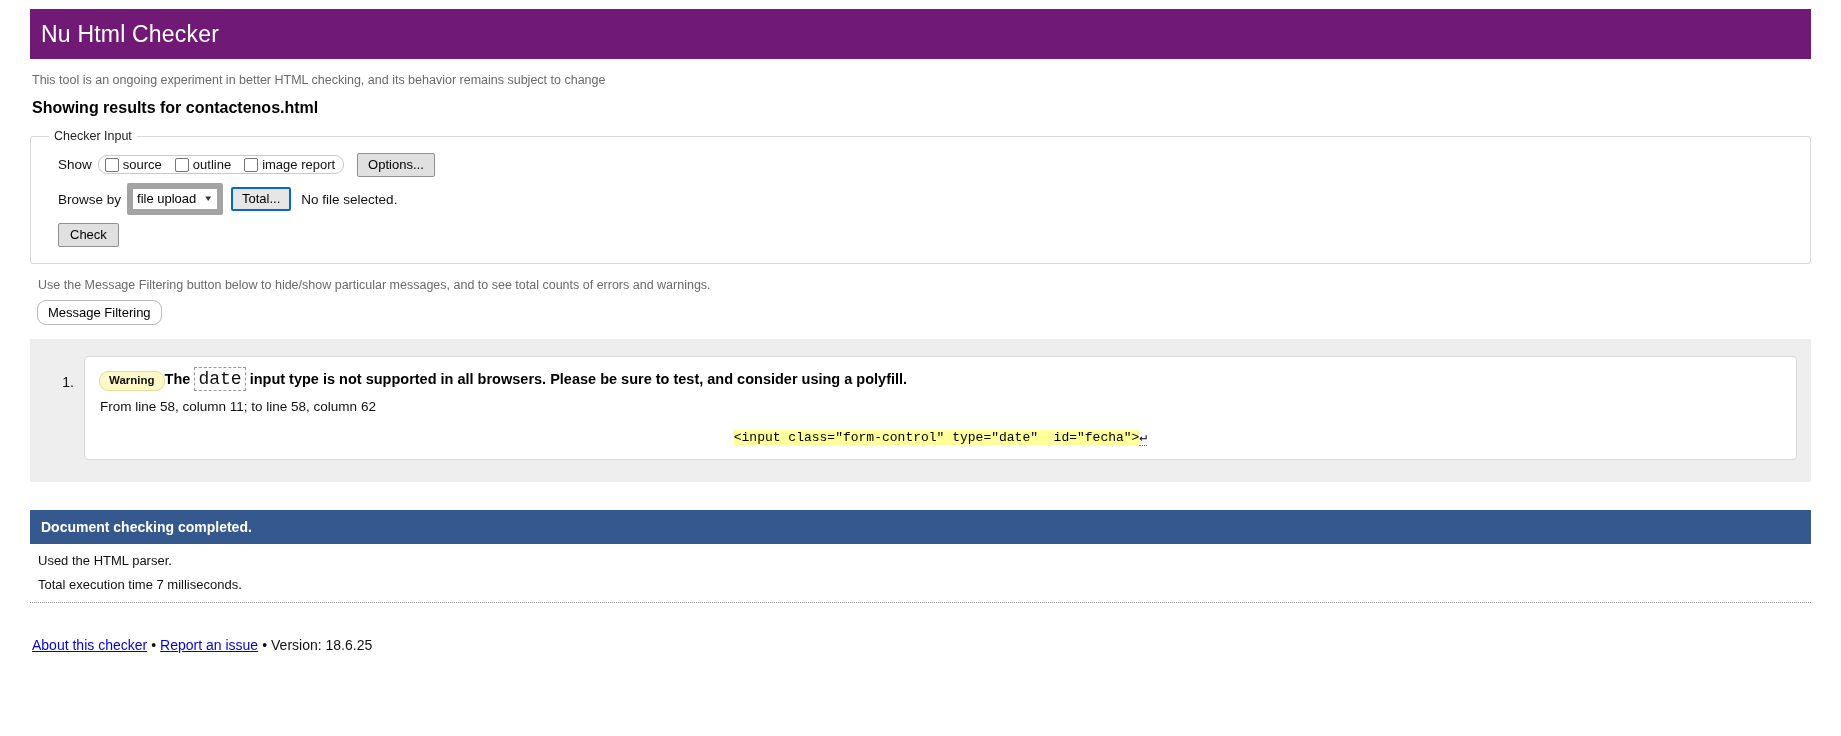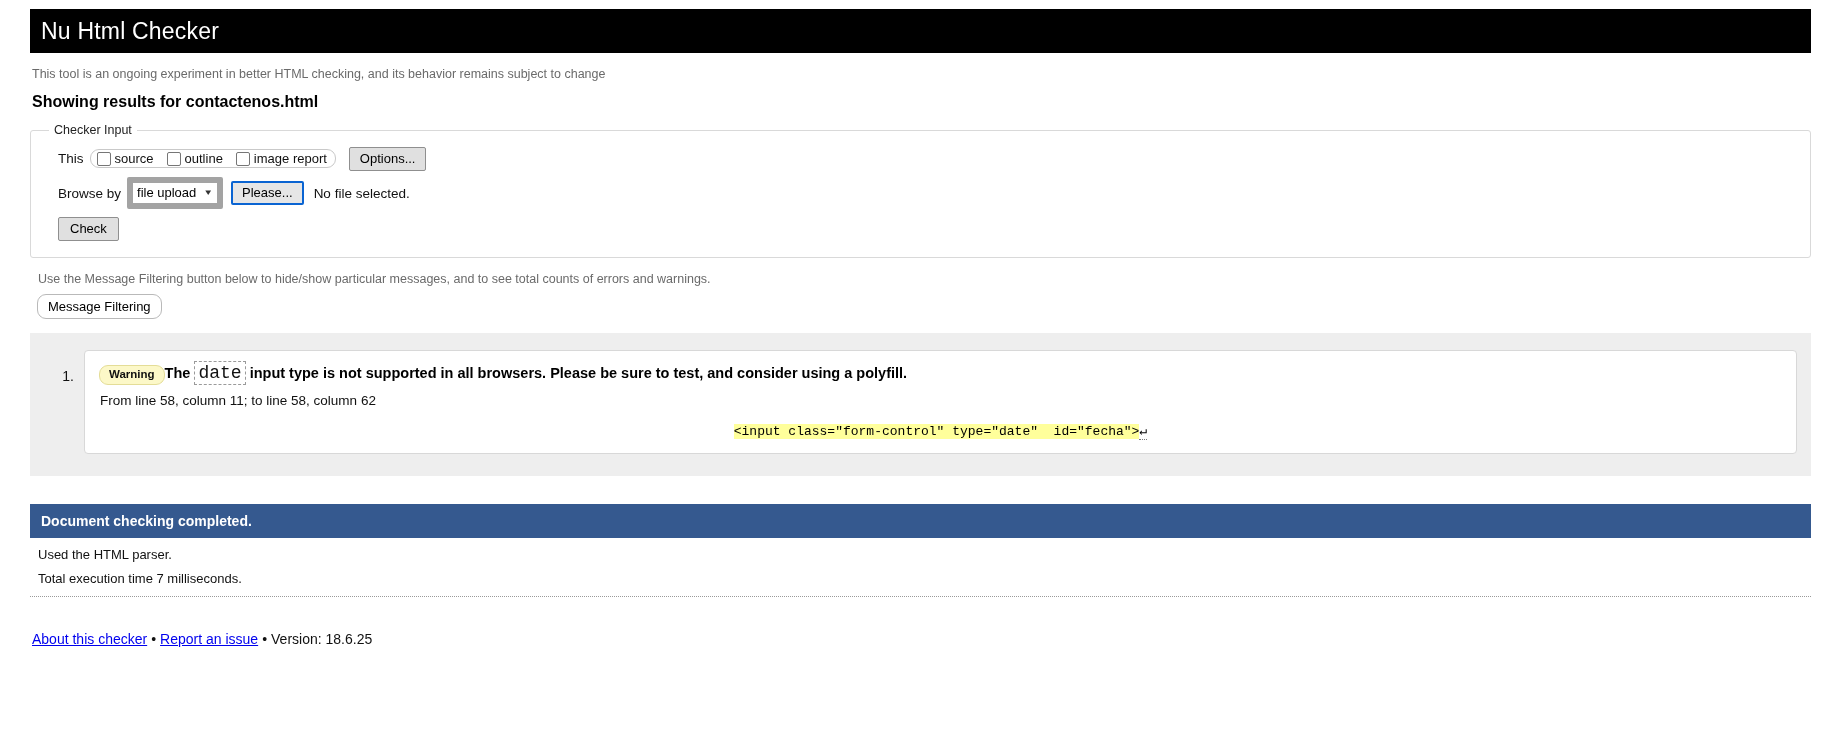--- a/index.html
+++ b/index.html
@@ -16,23 +16,23 @@
     overflow: hidden;
   }
   .page {
     padding: 0 30px 0 30px;
     box-sizing: border-box;
     width: 1841px;
   }
 
   
   .banner {
-    background: #000000;
+    background: #701a75;
     color: #ffffff;
-    height: 44px;
+    height: 50px;
     display: flex;
     align-items: center;
     padding-left: 11px;
     margin-top: 9px;
     box-sizing: border-box;
   }
   .banner-title {
     font-size: 23px;
     font-weight: normal;
     letter-spacing: 0.2px;
@@ -301,21 +301,21 @@
   </div>
 
   <p class="tool-note">This tool is an ongoing experiment in better HTML checking, and its behavior remains subject to change</p>
 
   <h2 class="results-heading">Showing results for contactenos.html</h2>
 
   <fieldset class="checker-input">
     <legend>Checker Input</legend>
 
     <div class="form-row">
-      <span class="row-label">This</span>
+      <span class="row-label">Show</span>
       <span class="checkbox-group">
         <label class="cbx-item">
           <span class="cbx"></span>
           <span>source</span>
         </label>
         <label class="cbx-item">
           <span class="cbx"></span>
           <span>outline</span>
         </label>
         <label class="cbx-item">
@@ -325,21 +325,21 @@
       </span>
       <button class="btn btn-options">Options...</button>
     </div>
 
     <div class="form-row">
       <span class="row-label">Browse by</span>
       <span class="select-box">
         <span>file upload</span>
         <span class="caret">▾</span>
       </span>
-      <button class="btn btn-browse">Please...</button>
+      <button class="btn btn-browse">Total...</button>
       <span class="no-file">No file selected.</span>
     </div>
 
 
     <div class="check-row">
       <button class="btn btn-check">Check</button>
     </div>
   </fieldset>
 
   <p class="filter-note">Use the Message Filtering button below to hide/show particular messages, and to see total counts of errors and warnings.</p>

